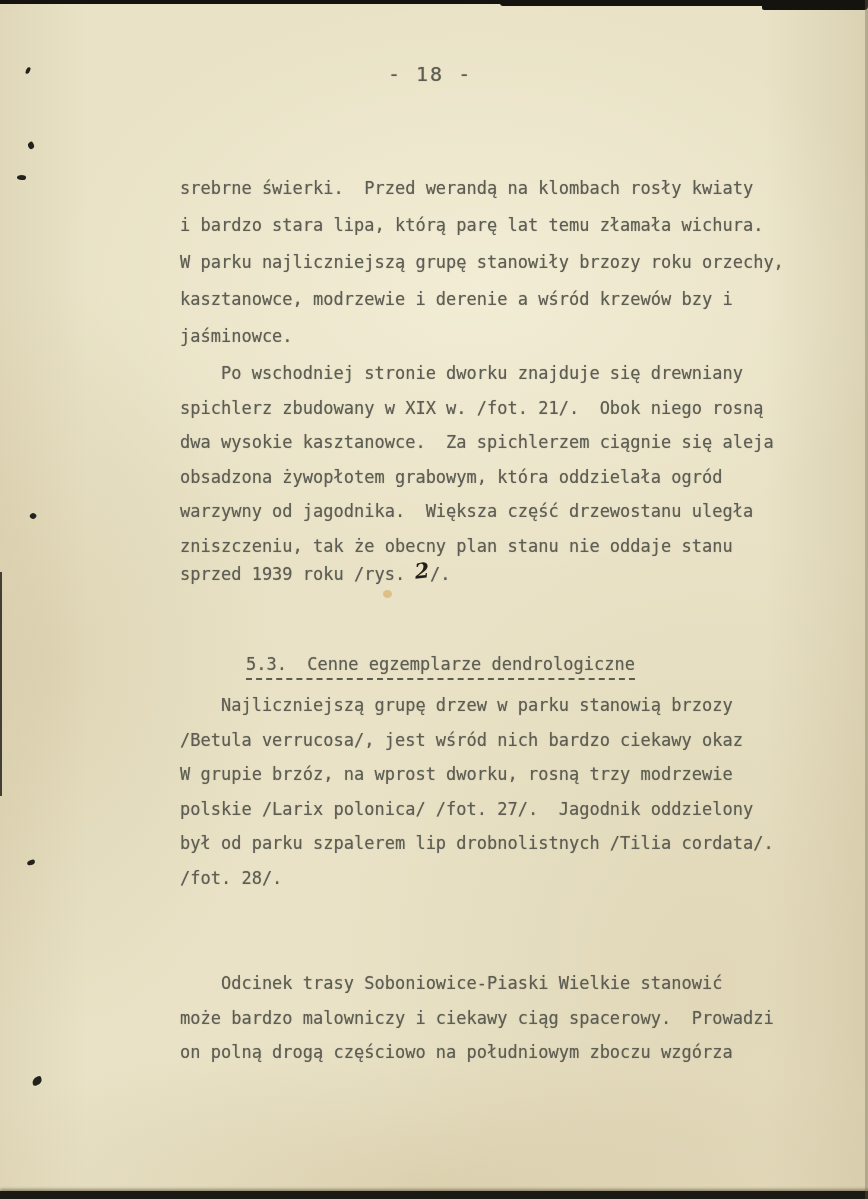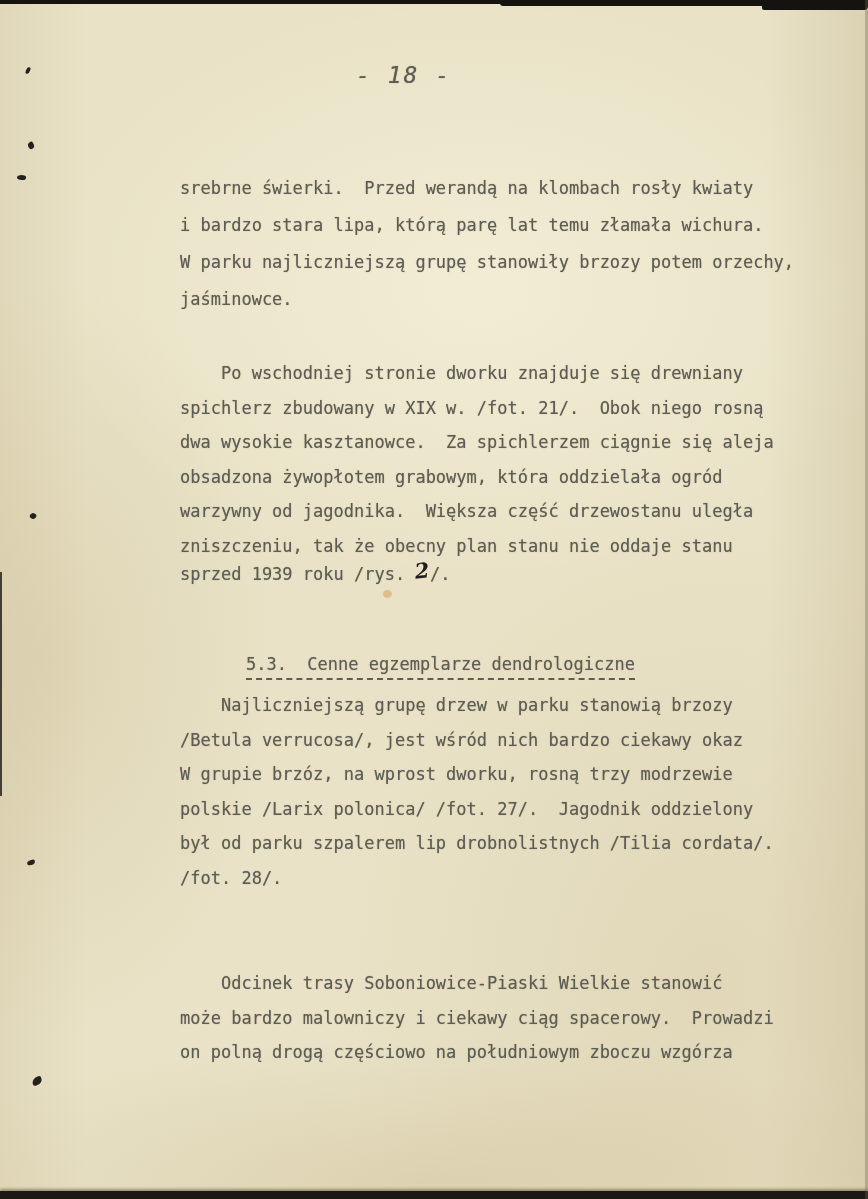--- a/index.html
+++ b/index.html
@@ -30,25 +30,24 @@
   .line {
     white-space: pre;
     font-size: 17px;
     line-height: var(--lh, 34.5px);
     height: var(--lh, 34.5px);
     text-shadow: 0 0 1px rgba(92,92,80,0.55);
   }
   .page-number {
     position: absolute;
     top: 62px;
-    left: 356px;
-    font-size: 23px;
+    left: 388px;
+    font-size: 20px;
     letter-spacing: 2px;
     text-shadow: 0 0 1px rgba(80,80,70,0.6);
-    font-style: italic;
   }
   .section-heading {
     position: absolute;
     top: 634px;
     left: 180px;
     font-size: 17px;
     white-space: pre;
     text-shadow: 0 0 1px rgba(92,92,80,0.55);
   }
   .section-heading .underlined {
@@ -133,21 +132,22 @@
   <div class="speck" style="left:30px;top:513px;width:6px;height:6px;transform:rotate(40deg)"></div>
   <div class="speck" style="left:27px;top:860px;width:8px;height:5px;transform:rotate(-15deg)"></div>
   <div class="speck" style="left:32px;top:1077px;width:10px;height:8px;transform:rotate(-20deg);border-radius:70% 20% 60% 30%"></div>
   <div class="stain"></div>
 
   <div class="page-number">- 18 -</div>
 
   <div class="textblock" style="top:170px;--lh:37px">
       <div class="line">srebrne świerki.  Przed werandą na klombach rosły kwiaty</div>
       <div class="line">i bardzo stara lipa, którą parę lat temu złamała wichura.</div>
-      <div class="line">W parku najliczniejszą grupę stanowiły brzozy potem orzechy,</div>
+      <div class="line">W parku najliczniejszą grupę stanowiły brzozy roku orzechy,</div>
+      <div class="line">kasztanowce, modrzewie i derenie a wśród krzewów bzy i</div>
       <div class="line">jaśminowce.</div>
     </div>
 
   <div class="textblock" style="top:356px;--lh:34.5px">
       <div class="line">    Po wschodniej stronie dworku znajduje się drewniany</div>
       <div class="line">spichlerz zbudowany w XIX w. /fot. 21/.  Obok niego rosną</div>
       <div class="line">dwa wysokie kasztanowce.  Za spichlerzem ciągnie się aleja</div>
       <div class="line">obsadzona żywopłotem grabowym, która oddzielała ogród</div>
       <div class="line">warzywny od jagodnika.  Większa część drzewostanu uległa</div>
       <div class="line">zniszczeniu, tak że obecny plan stanu nie oddaje stanu</div>

